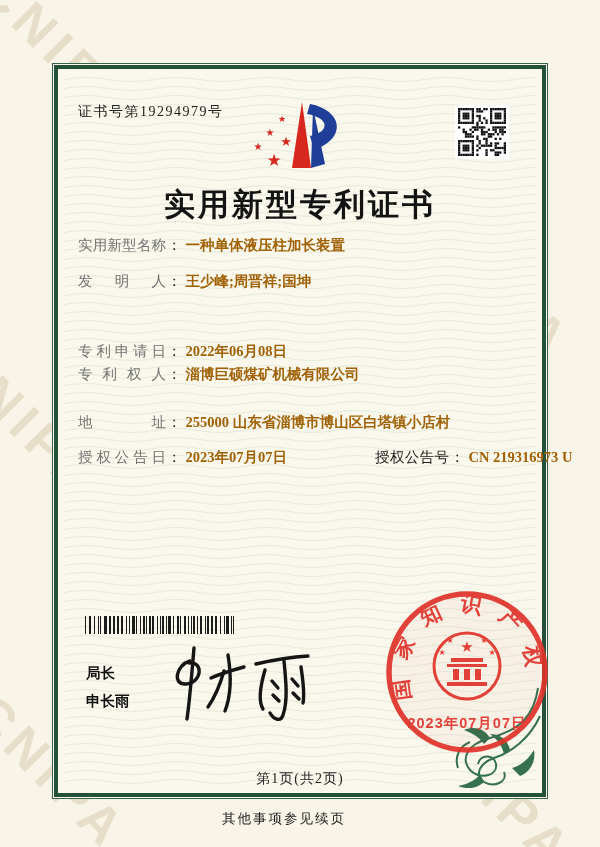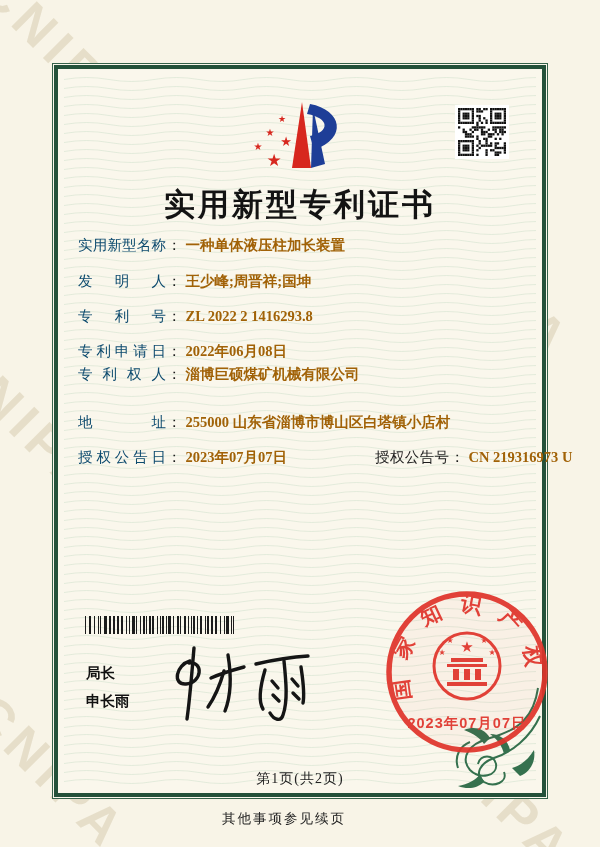--- a/index.html
+++ b/index.html
@@ -41,21 +41,21 @@
   .qr{
     position:absolute; left:455px; top:105px; width:54px; height:54px; z-index:2;
     background:#ffffff; padding:3px; box-sizing:border-box;
   }
   .title{
     position:absolute; left:100px; top:184px; width:400px; z-index:2;
     text-align:center; font-size:31px; font-weight:bold; letter-spacing:3px; color:#131313;
   }
   
   .frow{position:absolute; left:78px; z-index:2; font-size:14.5px; color:#1c1c1c; white-space:nowrap;}
-  .flabel{display:inline-block; width:88px; text-align:justify; text-align-last:justify; color:#0c4a6e;font-family:Liberation Mono, monospace;}
+  .flabel{display:inline-block; width:88px; text-align:justify; text-align-last:justify; color:#737373;font-family:Liberation Mono, monospace;}
   .fcolon{display:inline-block; margin:0 4px 0 1px;}
   .fvalue{font-weight:bold; color:#a16207;}
   .r0{top:236px;} .r1{top:272px;} .r2{top:307px;} .r3{top:342px;}
   .r4{top:365px;} .r5{top:413px;} .r6{top:448px;}
   .fpair2{position:absolute; left:297px; top:0;}
   .flabel2{display:inline-block; width:74px; text-align:justify; text-align-last:justify;}
   
   .body-text{
     position:absolute; left:76px; top:486px; width:454px; z-index:2;
     font-size:13.5px; line-height:22px; font-style:italic; color:#2a2a2a;
@@ -99,20 +99,21 @@
             <pattern id="wv" width="90" height="9" patternUnits="userSpaceOnUse">
               <path d="M0,4.5 Q22.5,0.5 45,4.5 T90,4.5" fill="none" stroke="#cfe0cc" stroke-width="1" opacity="0.55"></path>
             </pattern>
           </defs>
           <rect width="100%" height="100%" fill="url(#wv)"></rect>
         </svg>
       </div>
     </div>
   </div>
 
+  <div class="cert-number">证书号第19294979号</div>
 
   <svg class="logo" viewBox="0 0 104 82">
     <path d="M62,8 C94,14 100,42 66,54 L62,40 C82,36 82,22 59,18 Z" fill="#1e3e97"></path>
     <polygon points="54,6 63,72 44,72" fill="#d7271e"></polygon>
     <polygon points="65,12 77,68 63,72" fill="#1e3e97"></polygon>
     <g fill="#d7271e" font-family="DejaVu Sans, sans-serif" text-anchor="middle">
       <text x="34" y="26" font-size="9">★</text>
       <text x="22" y="40" font-size="10">★</text>
       <text x="38" y="50" font-size="13">★</text>
       <text x="10" y="54" font-size="10">★</text>
@@ -331,23 +332,20 @@
       </svg></div>
 
   <div class="title">实用新型专利证书</div>
 
   <div class="frow r0">
     <span class="flabel">实用新型名称</span><span class="fcolon">：</span><span class="fvalue">一种单体液压柱加长装置</span>
   </div>
   <div class="frow r1">
     <span class="flabel">发明人</span><span class="fcolon">：</span><span class="fvalue">王少峰;周晋祥;国坤</span>
   </div>
-  <div class="frow r2">
-    <span class="flabel">专利号</span><span class="fcolon">：</span><span class="fvalue">ZL 2022 2 1416293.8</span>
-  </div>
   <div class="frow r3">
     <span class="flabel">专利申请日</span><span class="fcolon">：</span><span class="fvalue">2022年06月08日</span>
   </div>
   <div class="frow r4">
     <span class="flabel">专利权人</span><span class="fcolon">：</span><span class="fvalue">淄博巨硕煤矿机械有限公司</span>
   </div>
   <div class="frow r5">
     <span class="flabel">地址</span><span class="fcolon">：</span><span class="fvalue">255000 山东省淄博市博山区白塔镇小店村</span>
   </div>
   <div class="frow r6">

